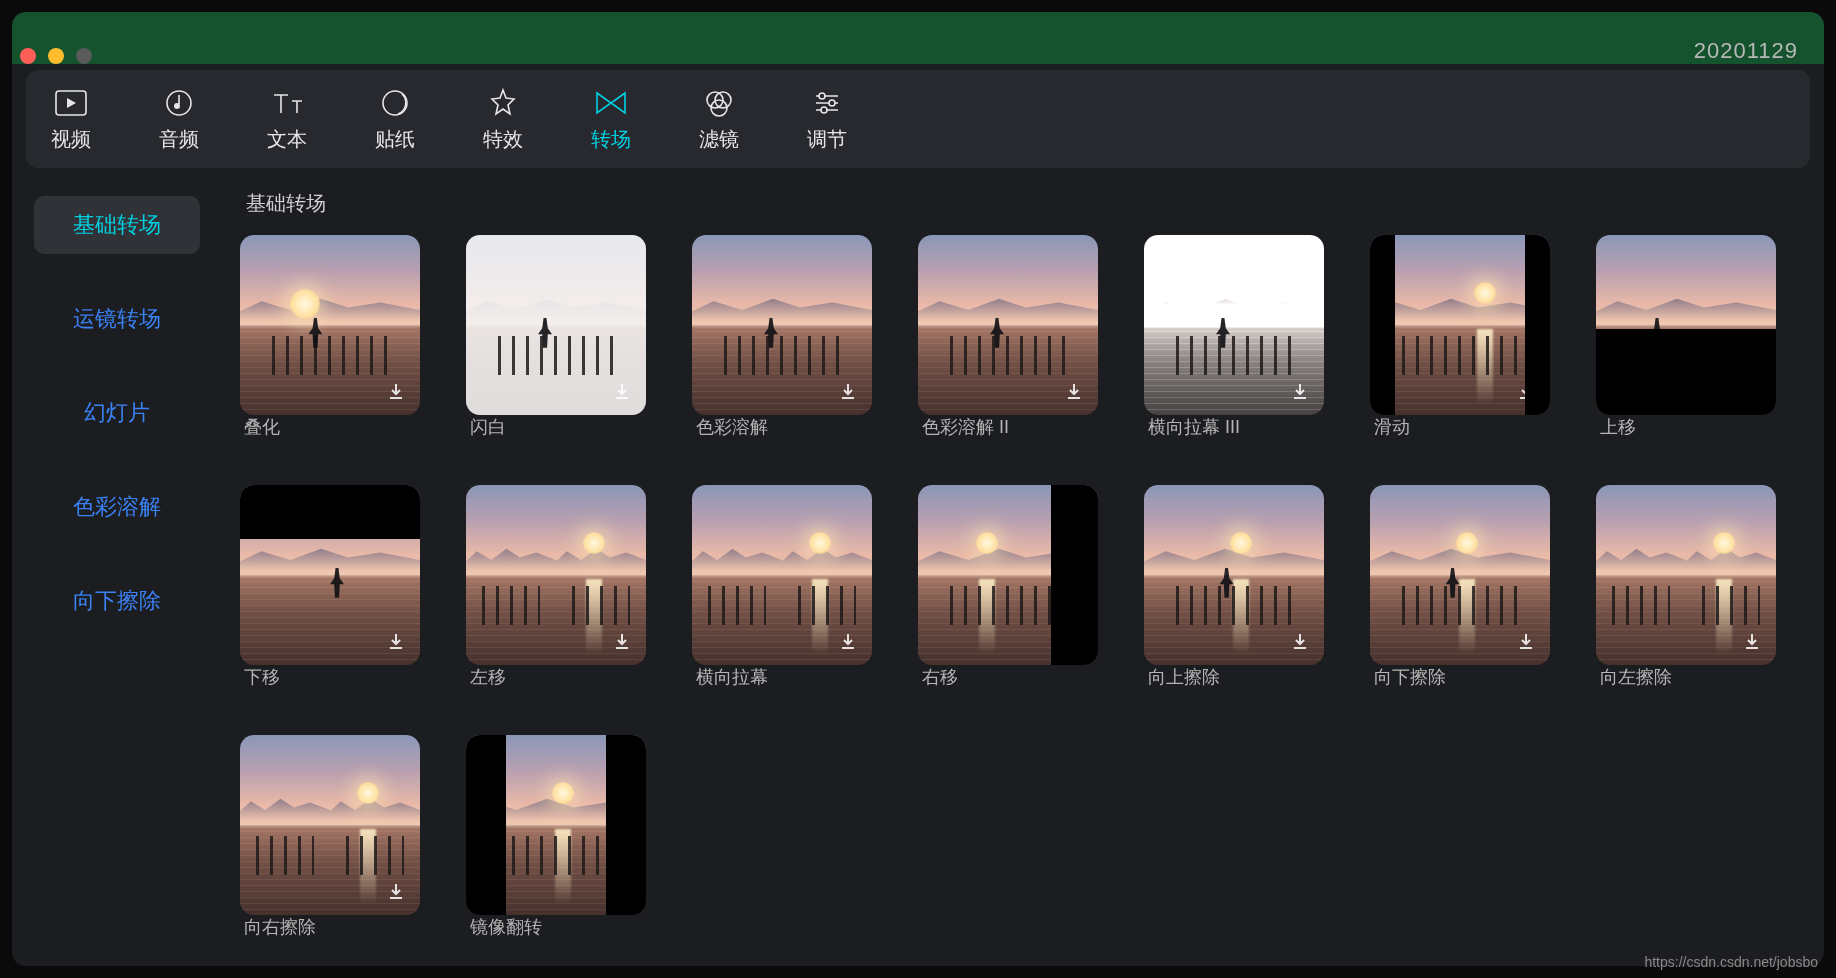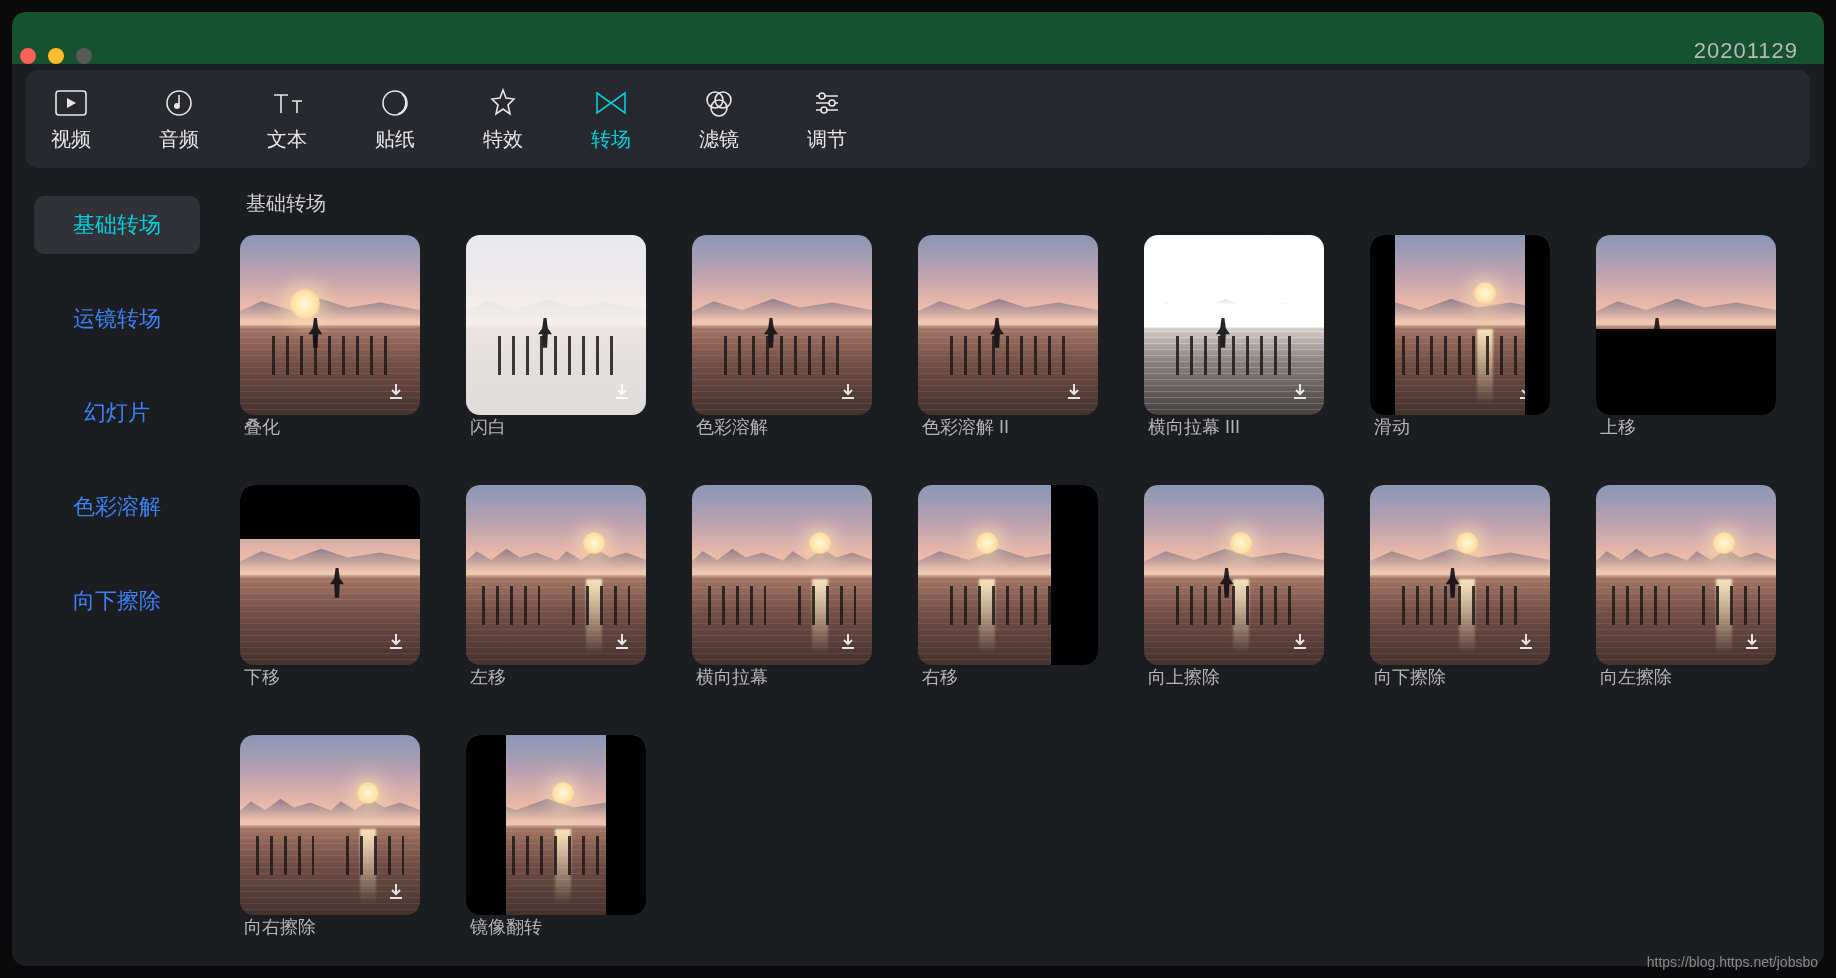--- a/index.html
+++ b/index.html
@@ -544,13 +544,13 @@
               </div>
             </div>
             <div class="card-label">镜像翻转</div>
           </div>
         </div>
     </div>
   </div>
 
 </div>
 
-<div class="watermark">https://blog.https.net/jobsbo</div>
+<div class="watermark">https://csdn.csdn.net/jobsbo</div>
 
 </body></html>

